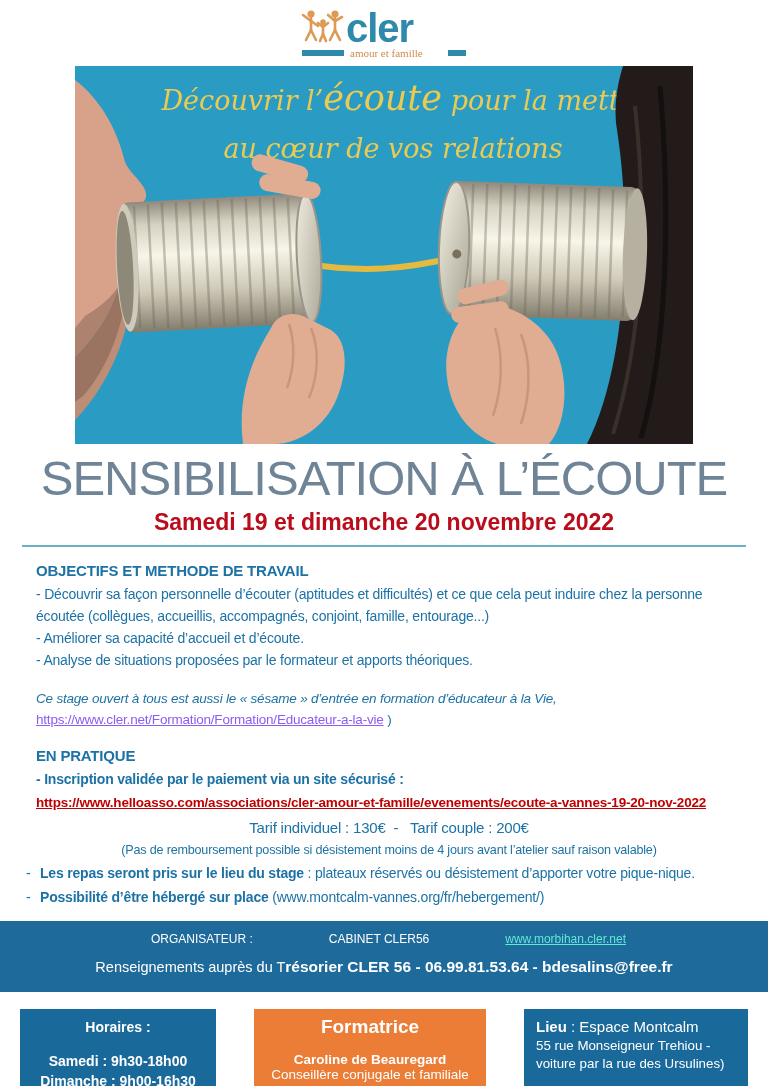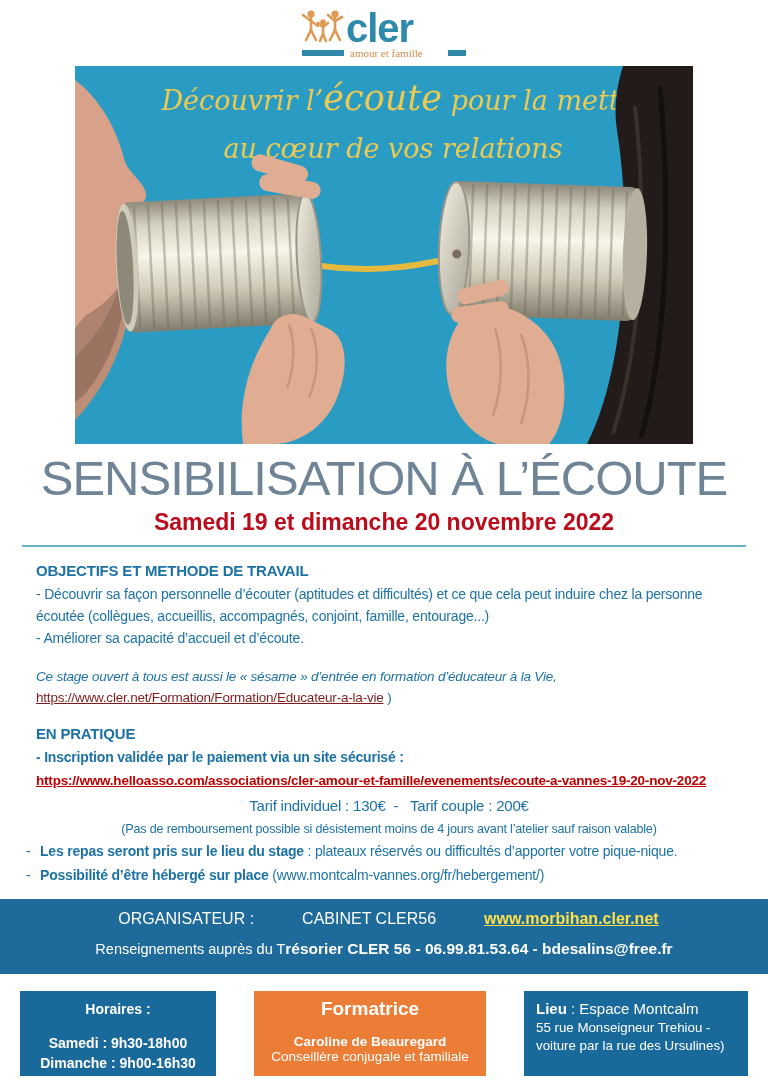--- a/index.html
+++ b/index.html
@@ -21,34 +21,34 @@
   }
   .sep{border:none;border-top:2px solid #6cb0c6;margin:9px 22px 0 22px;}
   
   .body-text{
     padding:8px 26px 0 36px;color:#1d72a5;font-size:14px;letter-spacing:-0.2px;
     line-height:1.56;
   }
   .section-heading{font-weight:bold;font-size:15px;margin:4px 0 2px 0;}
   .para{margin:0;}
   .note{font-style:italic;font-size:13.5px;margin-top:16px;}
-  .note-link{color:#7f1d1d;text-decoration:underline;font-style:normal;font-size:13.5px;}
+  .note-link{color:#8b5cf6;text-decoration:underline;font-style:normal;font-size:13.5px;}
   .note-suffix{font-style:normal;}
   .inscription{font-weight:bold;margin-top:2px;}
   .red-link{display:block;color:#c00000;font-weight:bold;font-size:13.5px;text-decoration:underline;margin-top:1px;}
   .tarif{text-align:center;font-size:15px;white-space:pre-wrap;margin-top:3px;}
   .refund{text-align:center;font-size:12.6px;margin-top:2px;}
   .bullet{display:flex;margin-top:2px;}
   .bullet .dash{width:14px;flex:0 0 14px;margin-left:-10px;}
   .bullet .btxt{flex:1;}
   .blead{font-weight:bold;}
   
   .band{background:#1e6a9b;color:#fff;margin-top:12px;padding:11px 0 16px 0;}
-  .band-row1{display:flex;justify-content:center;gap:48px;font-size:16px;margin-left:9px;}
-  .band-link{color:#fde047;text-decoration:underline;font-weight:bold;}
+  .band-row1{display:flex;justify-content:center;gap:76px;font-size:12px;margin-left:9px;}
+  .band-link{color:#5eead4;text-decoration:underline;}
   .band-row2{text-align:center;font-size:14.5px;margin-top:12px;}
   .band-row2 .bold{font-weight:bold;font-size:15.5px;}
   
   .boxes{display:flex;justify-content:space-between;padding:17px 20px 0 20px;}
   .box{color:#fff;box-sizing:border-box;}
   .box-blue{background:#1a699b;}
   .box-orange{background:#eb7d37;}
   .box-horaires{width:196px;height:85px;text-align:center;font-size:14px;font-weight:bold;padding-top:10px;}
   .box-horaires .t{margin-bottom:16px;}
   .box-horaires .l{line-height:1.45;}
@@ -196,37 +196,38 @@
 
   <div class="main-title">SENSIBILISATION À L’ÉCOUTE</div>
   <div class="date-line">Samedi 19 et dimanche 20 novembre 2022</div>
   <hr class="sep">
 
   <div class="body-text">
 
     <div class="section-heading">OBJECTIFS ET METHODE DE TRAVAIL</div>
     <p class="para">- Découvrir sa façon personnelle d’écouter (aptitudes et difficultés) et ce que cela peut induire chez la personne écoutée (collègues, accueillis, accompagnés, conjoint, famille, entourage...)</p>
     <p class="para">- Améliorer sa capacité d’accueil et d’écoute.</p>
+    <p class="para">- Analyse de situations proposées par le formateur et apports théoriques.</p>
 
     <p class="para note">
       <span>Ce stage ouvert à tous est aussi le « sésame » d’entrée en formation d’éducateur à la Vie,</span><br>
       <a class="note-link" href="#">https://www.cler.net/Formation/Formation/Educateur-a-la-vie</a><span class="note-suffix"> )</span>
     </p>
 
     <div class="section-heading" style="margin-top:14px;">EN PRATIQUE</div>
 
     <p class="para inscription">- Inscription validée par le paiement via un site sécurisé :</p>
     <a class="red-link" href="#">https://www.helloasso.com/associations/cler-amour-et-famille/evenements/ecoute-a-vannes-19-20-nov-2022</a>
 
     <p class="para tarif">Tarif individuel : 130€  -   Tarif couple : 200€</p>
     <p class="para refund">(Pas de remboursement possible si désistement moins de 4 jours avant l’atelier sauf raison valable)</p>
 
     <div class="bullet">
       <span class="dash">-</span>
-      <span class="btxt"><span class="blead">Les repas seront pris sur le lieu du stage</span><span> : plateaux réservés ou difficultés d’apporter votre pique-nique.</span></span>
+      <span class="btxt"><span class="blead">Les repas seront pris sur le lieu du stage</span><span> : plateaux réservés ou désistement d’apporter votre pique-nique.</span></span>
     </div>
     <div class="bullet">
       <span class="dash">-</span>
       <span class="btxt"><span class="blead">Possibilité d’être hébergé sur place</span><span> (www.montcalm-vannes.org/fr/hebergement/)</span></span>
     </div>
   </div>
 
   <div class="band">
     <div class="band-row1">
       <span>ORGANISATEUR :</span>

